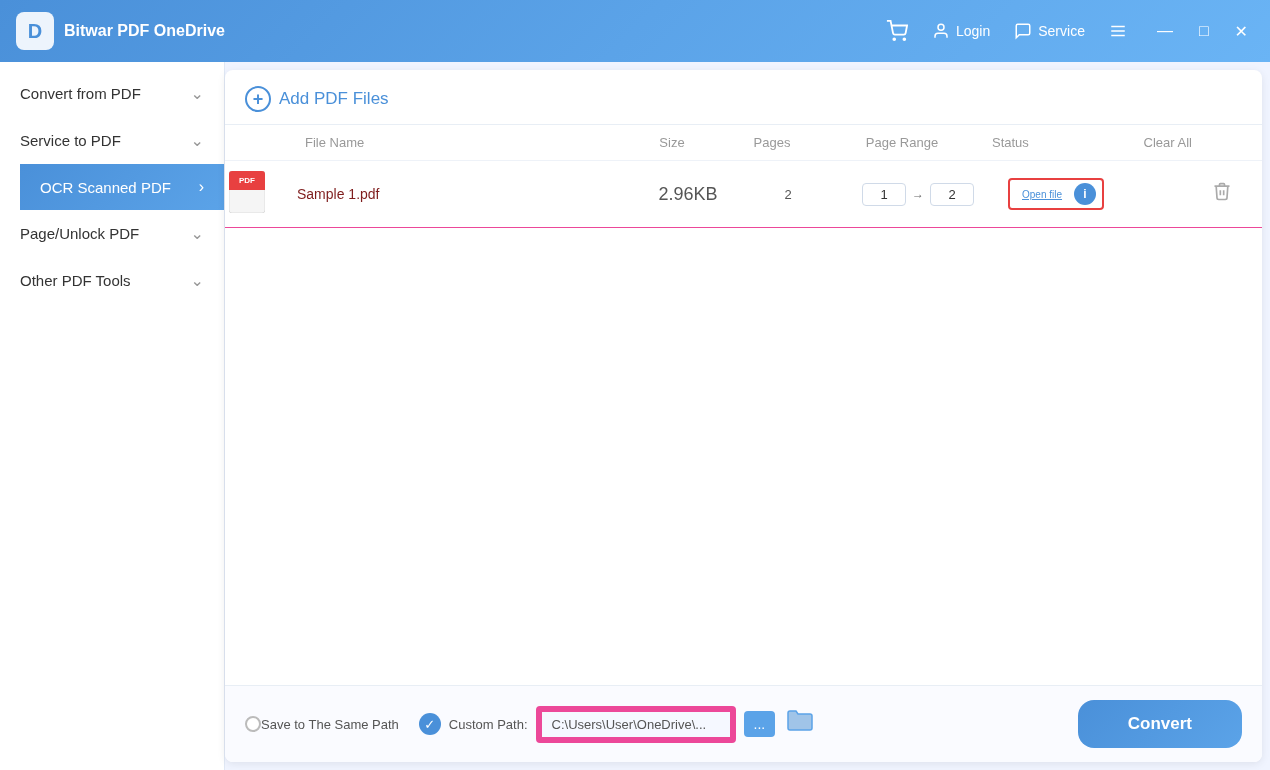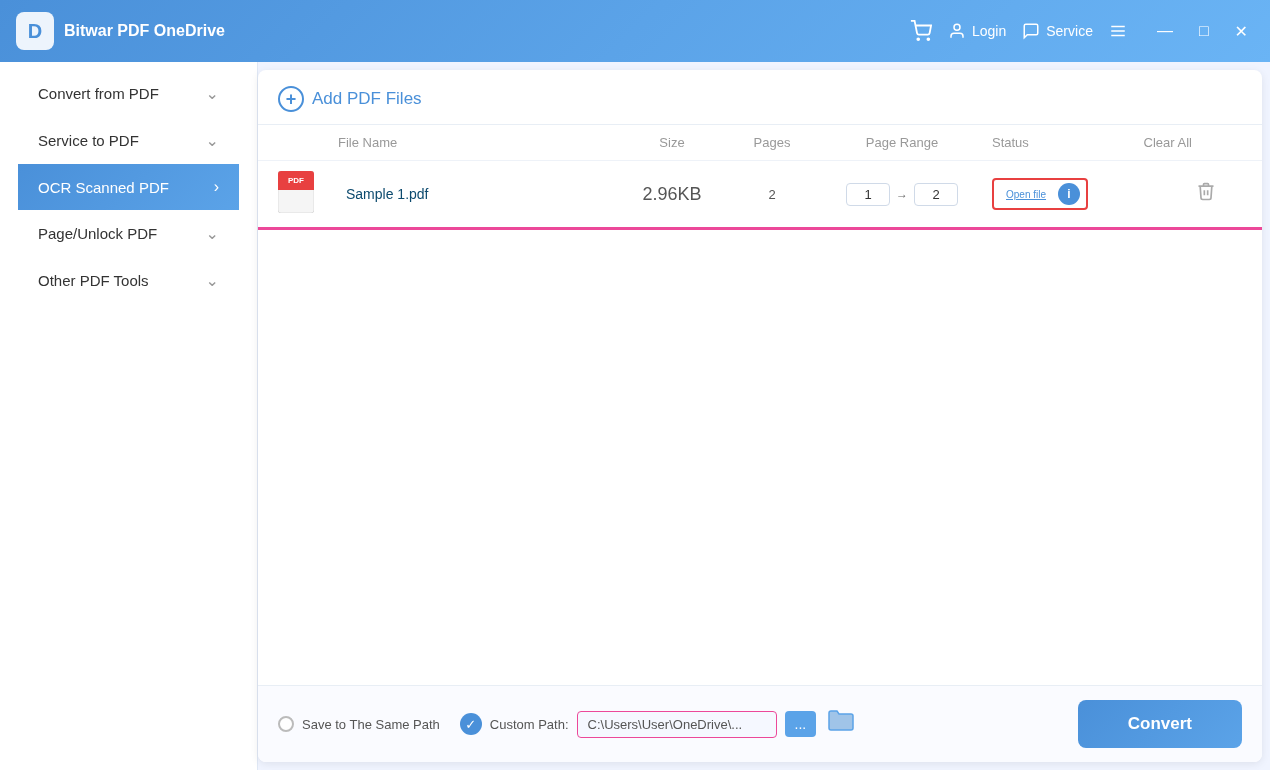--- a/index.html
+++ b/index.html
@@ -21,21 +21,21 @@
     }
     .title-bar-title {
       font-size: 16px;
       font-weight: 600;
       color: white;
       flex: 1;
     }
     .title-bar-nav {
       display: flex;
       align-items: center;
-      gap: 16px;
+      gap: 24px;
       margin-right: 24px;
     }
     .title-bar-nav-item {
       display: flex;
       align-items: center;
       gap: 6px;
       color: white;
       font-size: 14px;
       cursor: pointer;
     }
@@ -52,38 +52,39 @@
     }
 
     
     .main-layout {
       display: flex;
       height: calc(770px - 62px);
     }
 
     
     .sidebar {
-      width: 258px;
+      width: 225px;
       background: white;
       border-right: 1px solid #e0e8f5;
-      padding: 8px 18px;
+      padding: 8px 0;
     }
     .sidebar-item {
       display: flex;
       align-items: center;
       justify-content: space-between;
       padding: 14px 20px;
       cursor: pointer;
       font-size: 15px;
       color: #333;
       border-radius: 0;
     }
     .sidebar-item.active {
       background: linear-gradient(135deg, #4a90d9, #5ba3e8);
       color: white;
+      margin-left: 20px;
     }
     .sidebar-item .chevron {
       font-size: 16px;
       color: #999;
     }
     .sidebar-item.active .chevron {
       color: white;
     }
 
     
@@ -137,28 +138,28 @@
       grid-template-columns: 60px 1fr 120px 80px 180px 200px 50px;
       padding: 10px 20px;
       font-size: 13px;
       color: #999;
       border-bottom: 1px solid #eef2f8;
       align-items: center;
     }
     .table-row {
       display: grid;
       grid-template-columns: 60px 1fr 120px 80px 180px 200px 50px;
-      padding: 10px 20px;
-      align-items: center;
-      border-bottom: 3px solid #ec4899;
+      padding: 10px 4px;
+      align-items: center;
+      border-bottom: 1px solid #ec4899;
     }
 
     .file-name {
       font-size: 14px;
-      color: #0c4a6e;
+      color: #7f1d1d;
       padding-left: 8px;
     }
     .file-size {
       font-size: 18px;
       color: #555;
       text-align: center;
     }
     .file-pages {
       font-size: 13px;
       color: #555;
@@ -240,21 +241,20 @@
       padding: 14px 20px;
       border-top: 1px solid #e8eef5;
       display: flex;
       align-items: center;
       gap: 20px;
       background: #fafbff;
     }
     .save-path-option {
       display: flex;
       align-items: center;
-      gap: 8px;
       font-size: 13px;
       color: #555;
     }
     .radio-unchecked {
       width: 16px;
       height: 16px;
       border-radius: 50%;
       border: 2px solid #bbb;
       background: white;
       display: inline-block;
@@ -272,21 +272,21 @@
       border-radius: 50%;
       background: #4a90d9;
       color: white;
       font-size: 13px;
       display: flex;
       align-items: center;
       justify-content: center;
     }
     .path-input {
       width: 200px;
-      border: 1px solid #ec4899;
+      border: 6px solid #ec4899;
       border-radius: 4px;
       padding: 5px 10px;
       font-size: 13px;
       color: #555;
       background: #f5f8ff;
     }
     .path-dots-btn {
       background: #5ba3e8;
       border: none;
       border-radius: 4px;
@@ -301,21 +301,21 @@
       cursor: pointer;
       color: #5ba3e8;
       font-size: 22px;
       padding: 0 4px;
     }
     .convert-btn {
       margin-left: auto;
       background: linear-gradient(135deg, #4a90d9, #5ba3e8);
       color: white;
       border: none;
-      border-radius: 8px;
+      border-radius: 16px;
       padding: 14px 50px;
       font-size: 17px;
       font-weight: 600;
       cursor: pointer;
       min-width: 160px;
     }
   </style>
 </head>
 <body>
 

